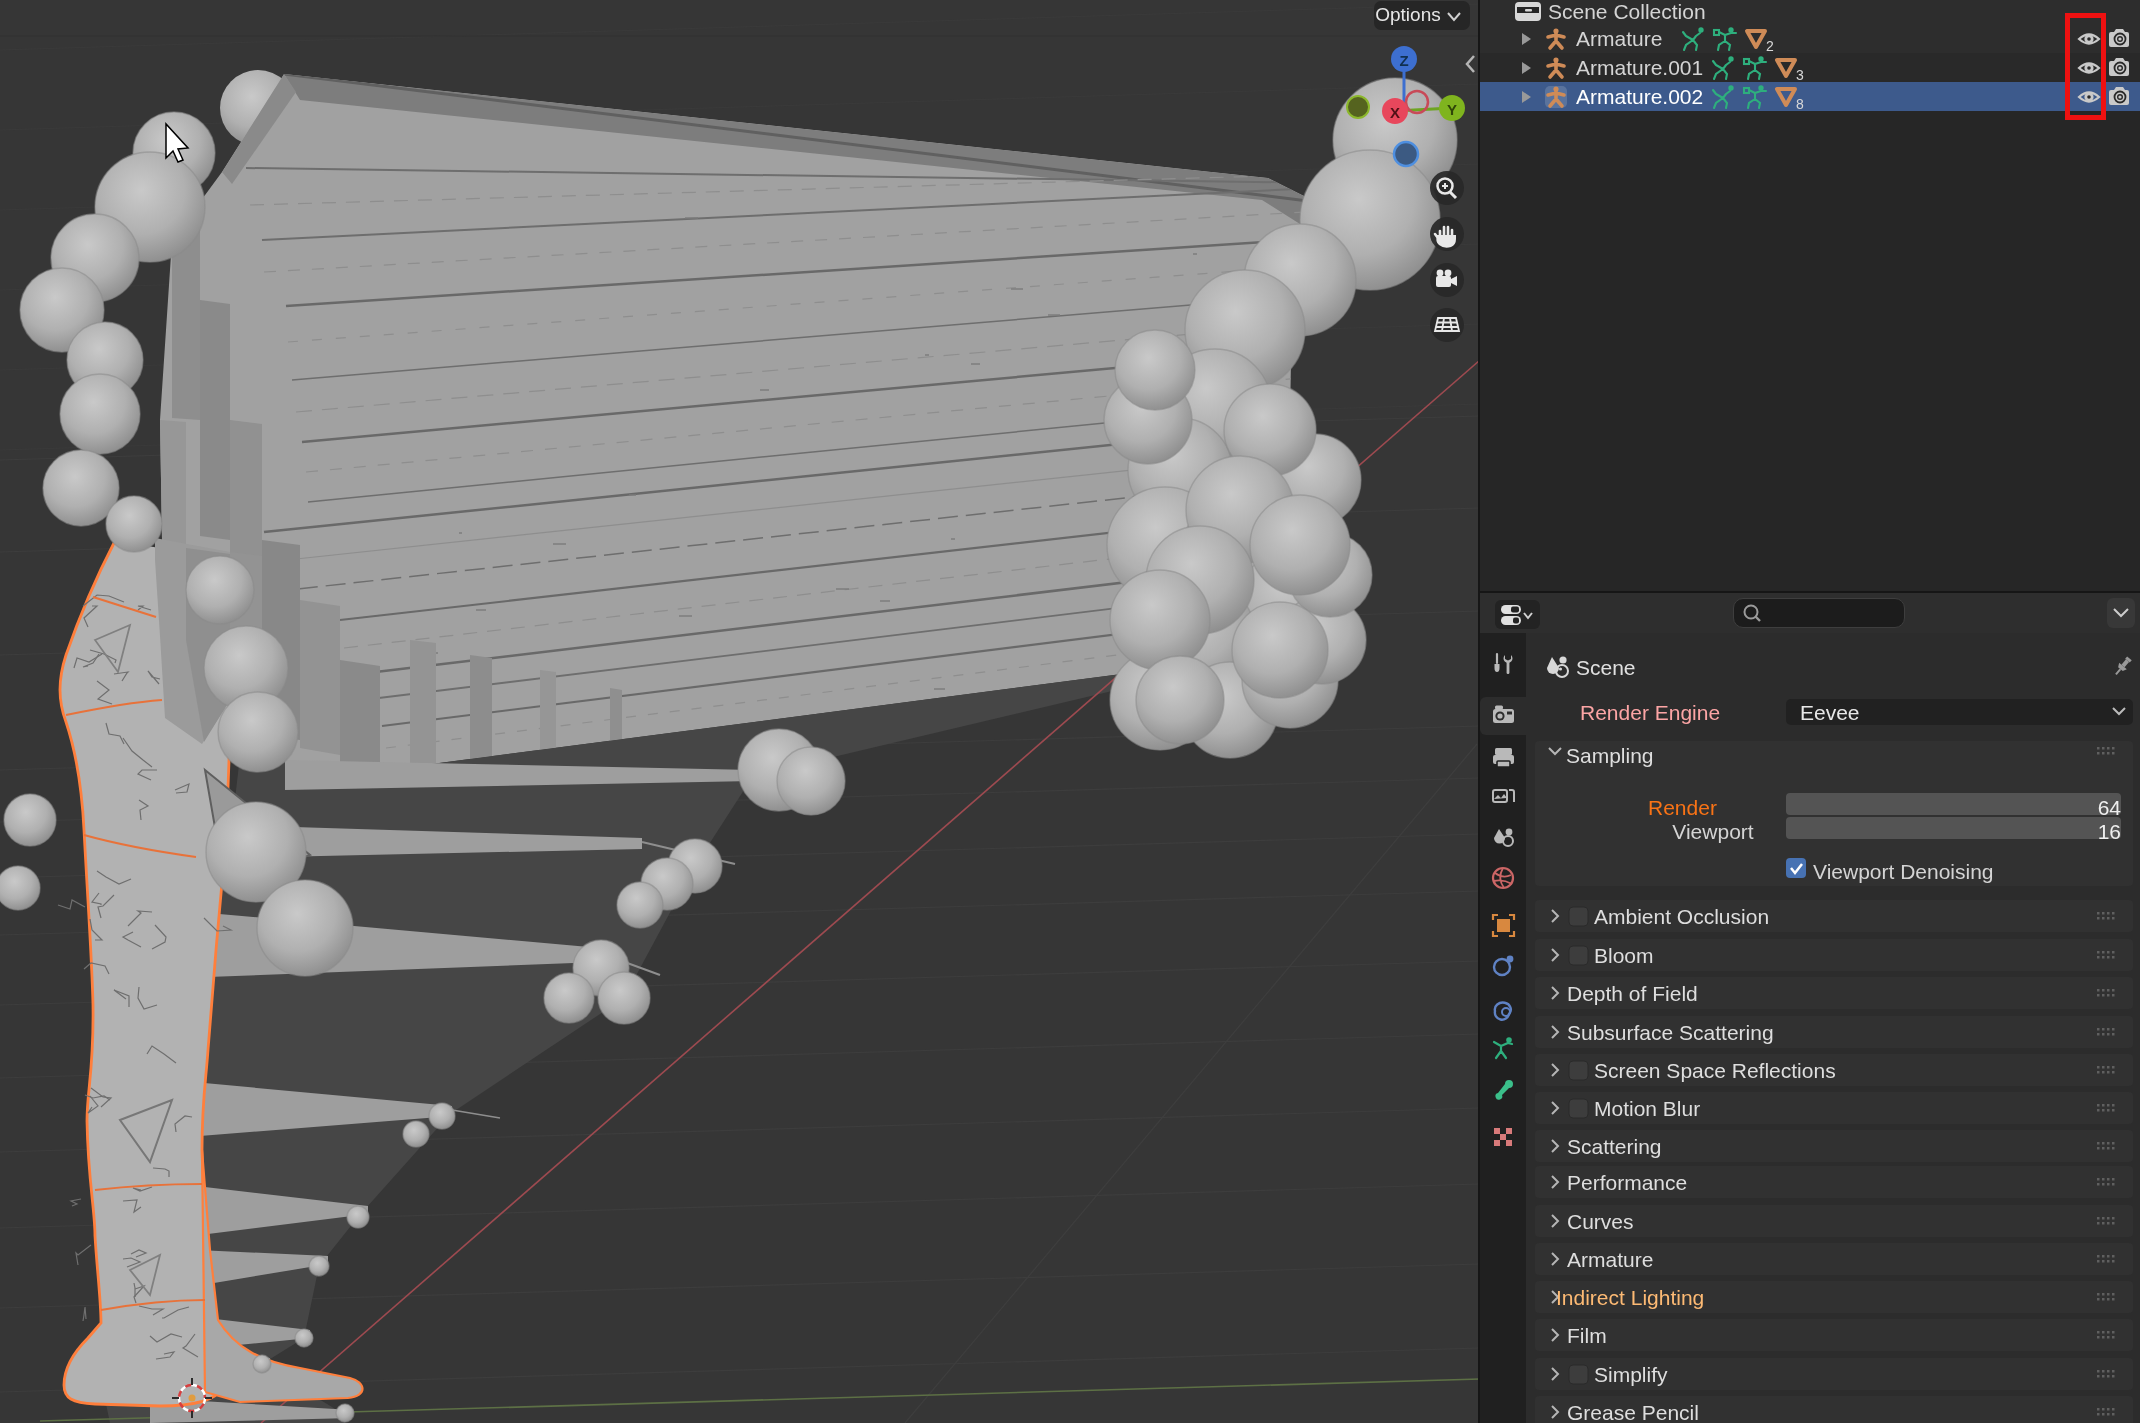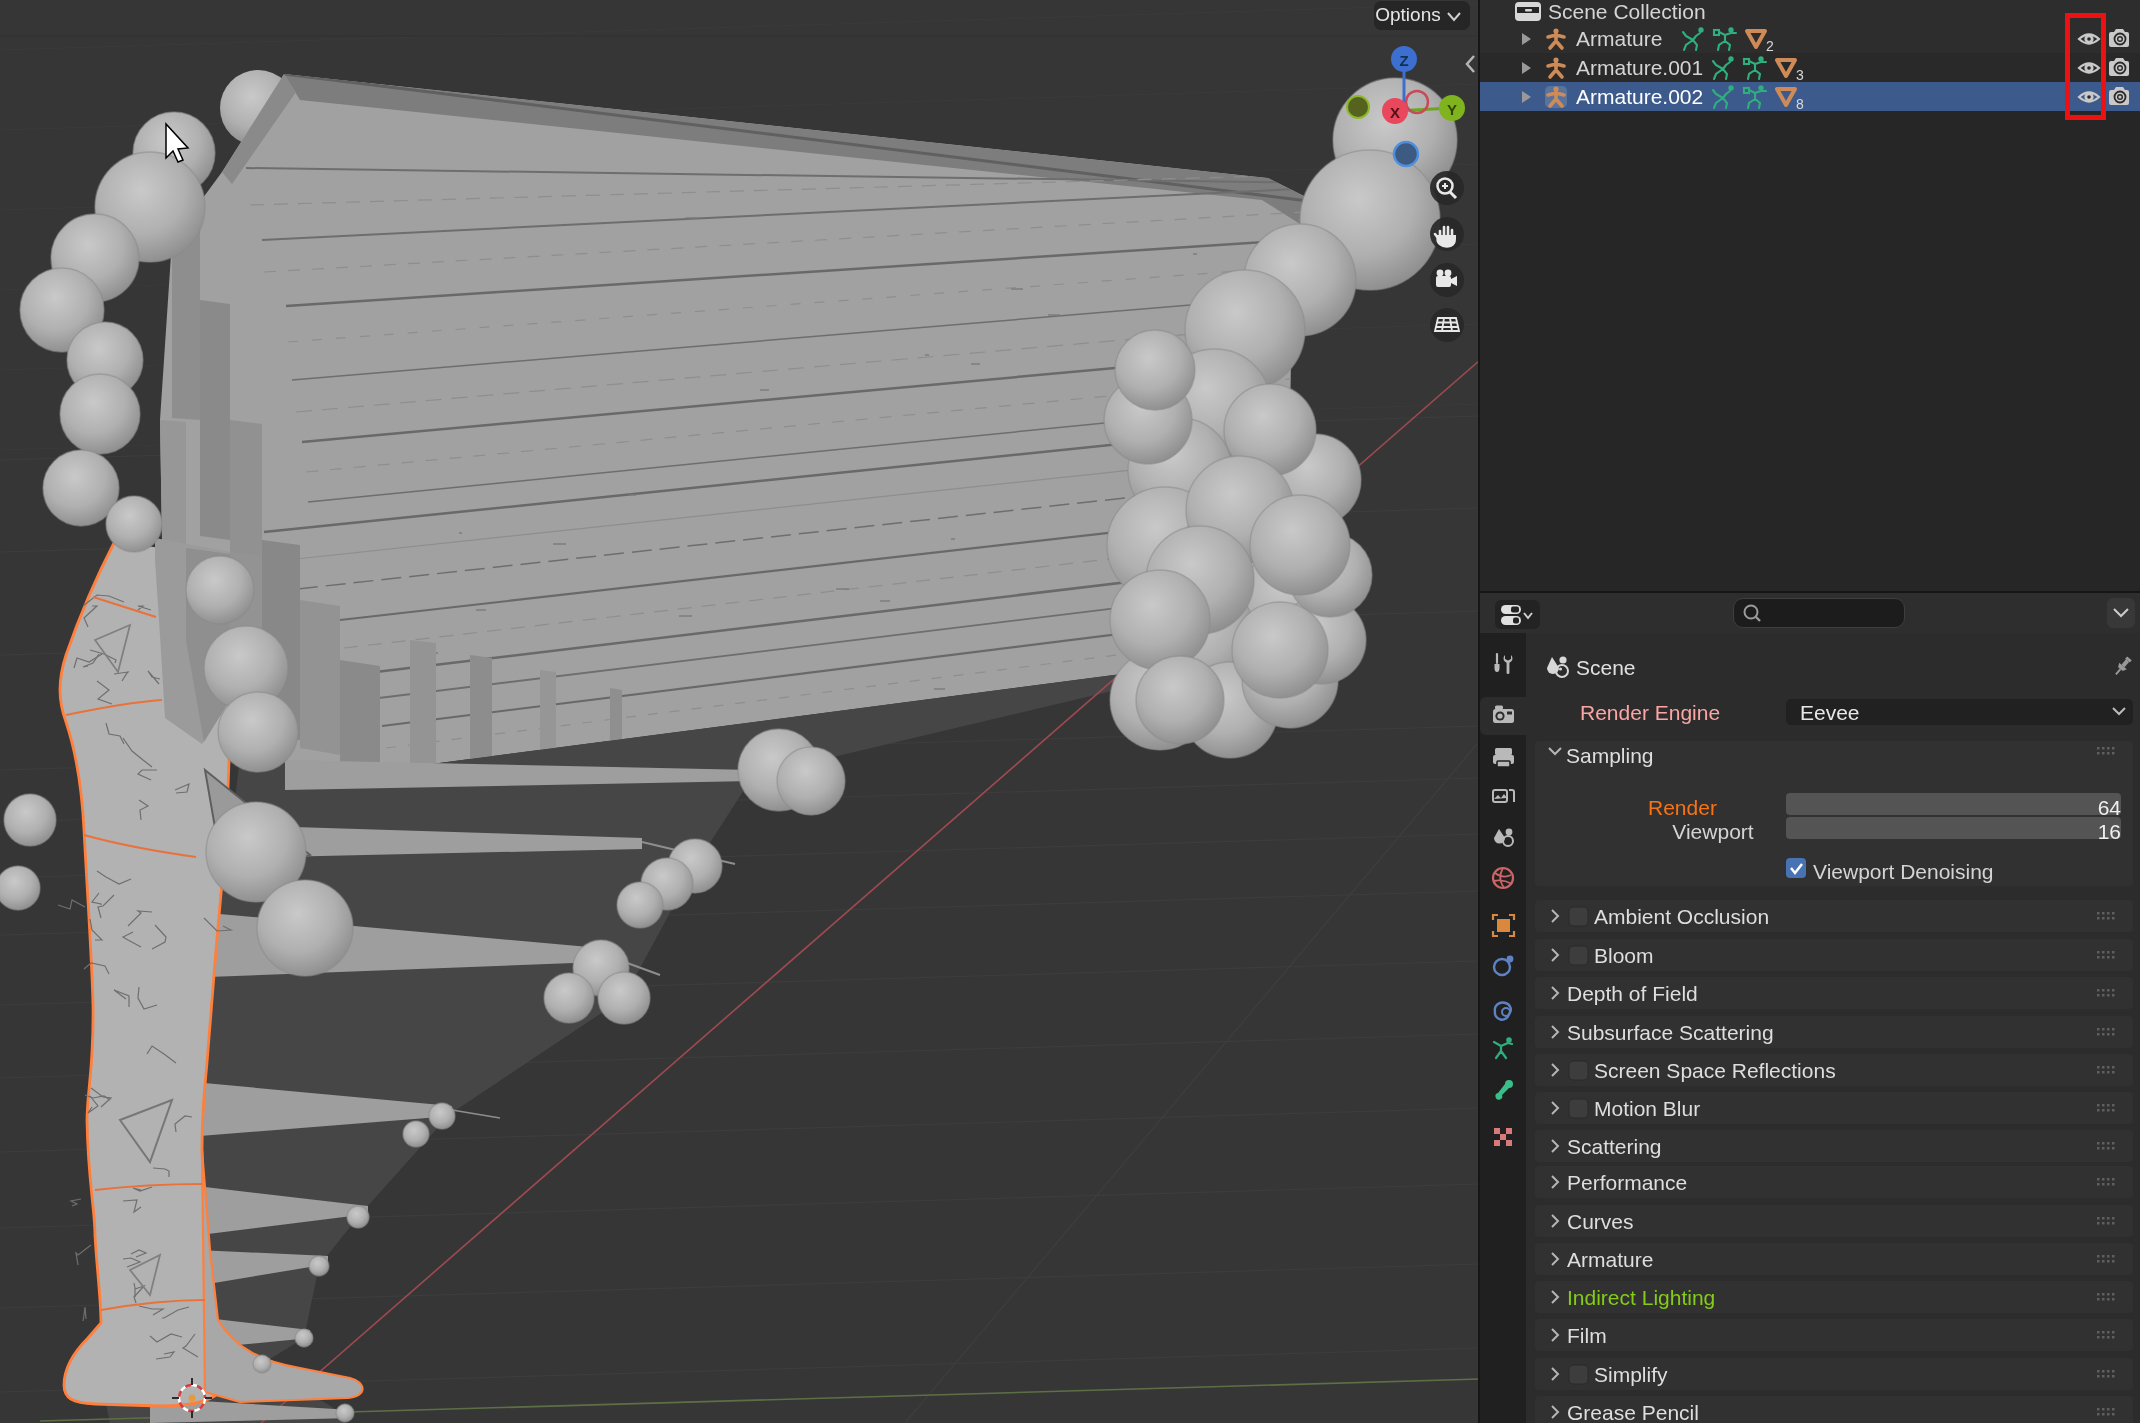--- a/index.html
+++ b/index.html
@@ -735,16 +735,16 @@
 <div class="t" style="left:114px;top:314px;color:#dedede">Ambient Occlusion</div>
 <div class="t" style="left:114px;top:353px;color:#dedede">Bloom</div>
 <div class="t" style="left:87px;top:391px;color:#dedede">Depth of Field</div>
 <div class="t" style="left:87px;top:430px;color:#dedede">Subsurface Scattering</div>
 <div class="t" style="left:114px;top:468px;color:#dedede">Screen Space Reflections</div>
 <div class="t" style="left:114px;top:506px;color:#dedede">Motion Blur</div>
 <div class="t" style="left:87px;top:544px;color:#dedede">Scattering</div>
 <div class="t" style="left:87px;top:580px;color:#dedede">Performance</div>
 <div class="t" style="left:87px;top:619px;color:#dedede">Curves</div>
 <div class="t" style="left:87px;top:657px;color:#dedede">Armature</div>
-<div class="t" style="left:87px;top:695px;color:#84cc16">Indirect Lighting</div>
+<div class="t" style="left:76px;top:695px;color:#fdba74">Indirect Lighting</div>
 <div class="t" style="left:87px;top:733px;color:#dedede">Film</div>
 <div class="t" style="left:114px;top:772px;color:#dedede">Simplify</div>
 <div class="t" style="left:87px;top:810px;color:#dedede">Grease Pencil</div>
 </div>
 </body></html>

